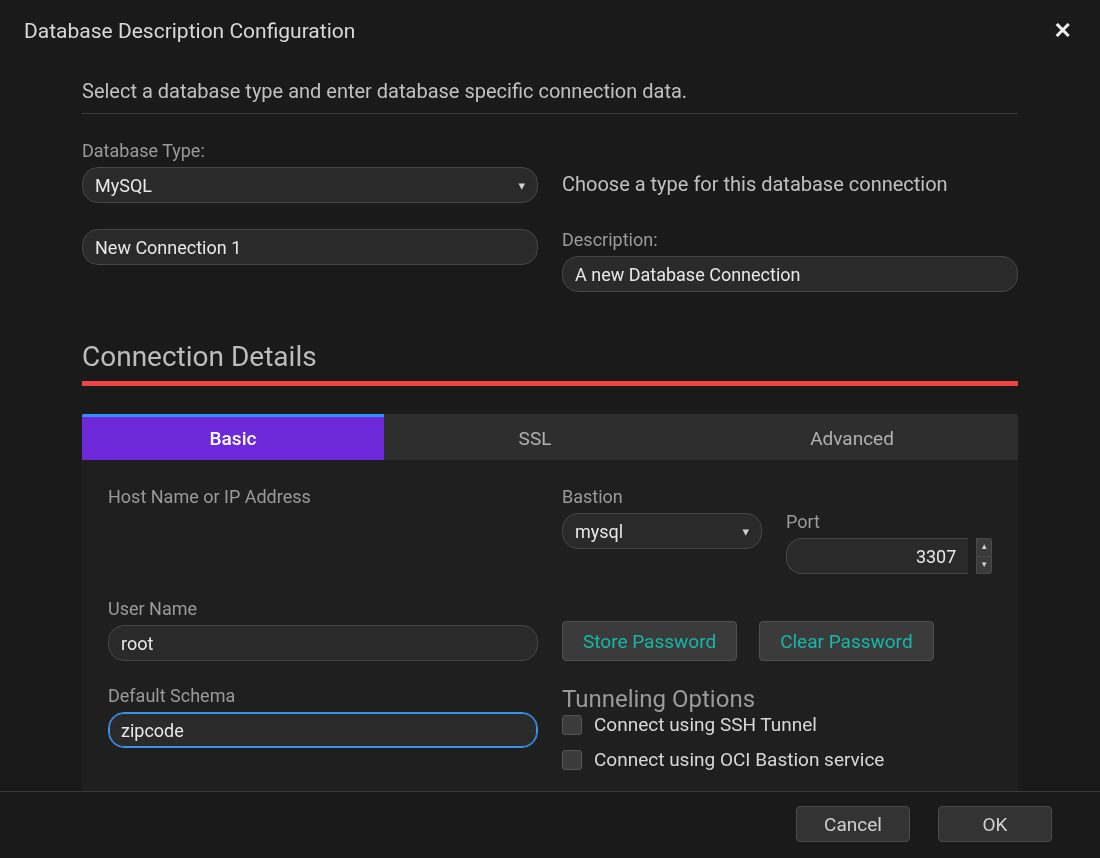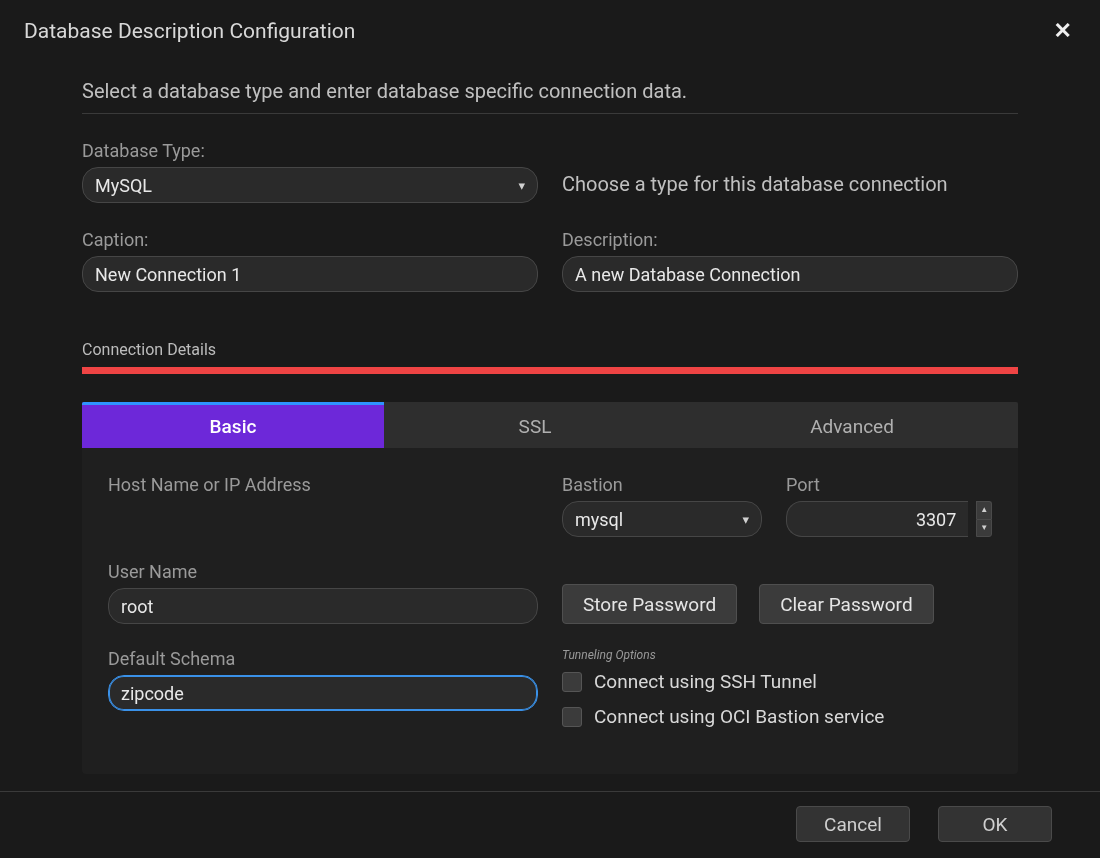--- a/index.html
+++ b/index.html
@@ -107,23 +107,23 @@
       font-size: 20px;
       align-self: center;
       padding-top: 24px;
     }
 
     .conn-details {
       margin-top: 48px;
     }
     .conn-details-title {
       color: #bcbcbc;
-      font-size: 16px;
+      font-size: 28px;
       padding-bottom: 8px;
-      border-bottom: 7px solid #ef4444;
+      border-bottom: 5px solid #ef4444;
     }
 
     .tabs {
       display: flex;
       margin-top: 28px;
       background: #242424;
       border-radius: 2px 2px 0 0;
       overflow: hidden;
     }
     .tab {
@@ -155,21 +155,21 @@
       display: grid;
       grid-template-columns: 430px 1fr;
       column-gap: 24px;
       row-gap: 24px;
     }
     .right-top {
       display: flex;
       gap: 24px;
     }
     .proto-col { flex: 0 0 200px; }
-    .port-col { flex: 1; }
+    .port-col { flex: 1; margin-top: 25px; }
 
     .port-wrap {
       display: flex;
       align-items: stretch;
       gap: 8px;
     }
     .port-input {
       text-align: right;
       border-top-right-radius: 0;
       border-bottom-right-radius: 0;
@@ -192,38 +192,37 @@
       cursor: pointer;
       line-height: 1;
     }
     .stepper div:first-child { border-bottom: none; border-radius: 0 3px 0 0; }
     .stepper div:last-child { border-radius: 0 0 3px 0; }
 
     .btn {
       background: #3b3b3b;
       border: 1px solid #4f4f4f;
       border-radius: 4px;
-      color: #e5e5e5;
+      color: #14b8a6;
       font-size: 19px;
       padding: 8px 20px;
       cursor: pointer;
       height: 40px;
     }
     .btn-row {
       display: flex;
       gap: 22px;
       align-items: flex-end;
       height: 100%;
     }
 
     .tunnel-label {
       color: #9a9a9a;
-      font-size: 12px;
-      margin-bottom: 8px;
-      font-style: italic;
+      font-size: 24px;
+      margin-bottom: 0;
     }
     .check-row {
       display: flex;
       align-items: center;
       gap: 12px;
       margin-bottom: 12px;
     }
     .checkbox {
       width: 20px;
       height: 20px;
@@ -278,21 +277,20 @@
             <span class="chev">▾</span>
           </div>
         </div>
         <div class="col helper-text">Choose a type for this database connection</div>
       </div>
     </div>
 
     <div class="section">
       <div class="row">
         <div class="col col-half">
-          <span class="label">Caption:</span>
           <input class="input" value="New Connection 1" style="">
         </div>
         <div class="col col-half">
           <span class="label">Description:</span>
           <input class="input" value="A new Database Connection" style="">
         </div>
       </div>
     </div>
 
     <div class="conn-details">

